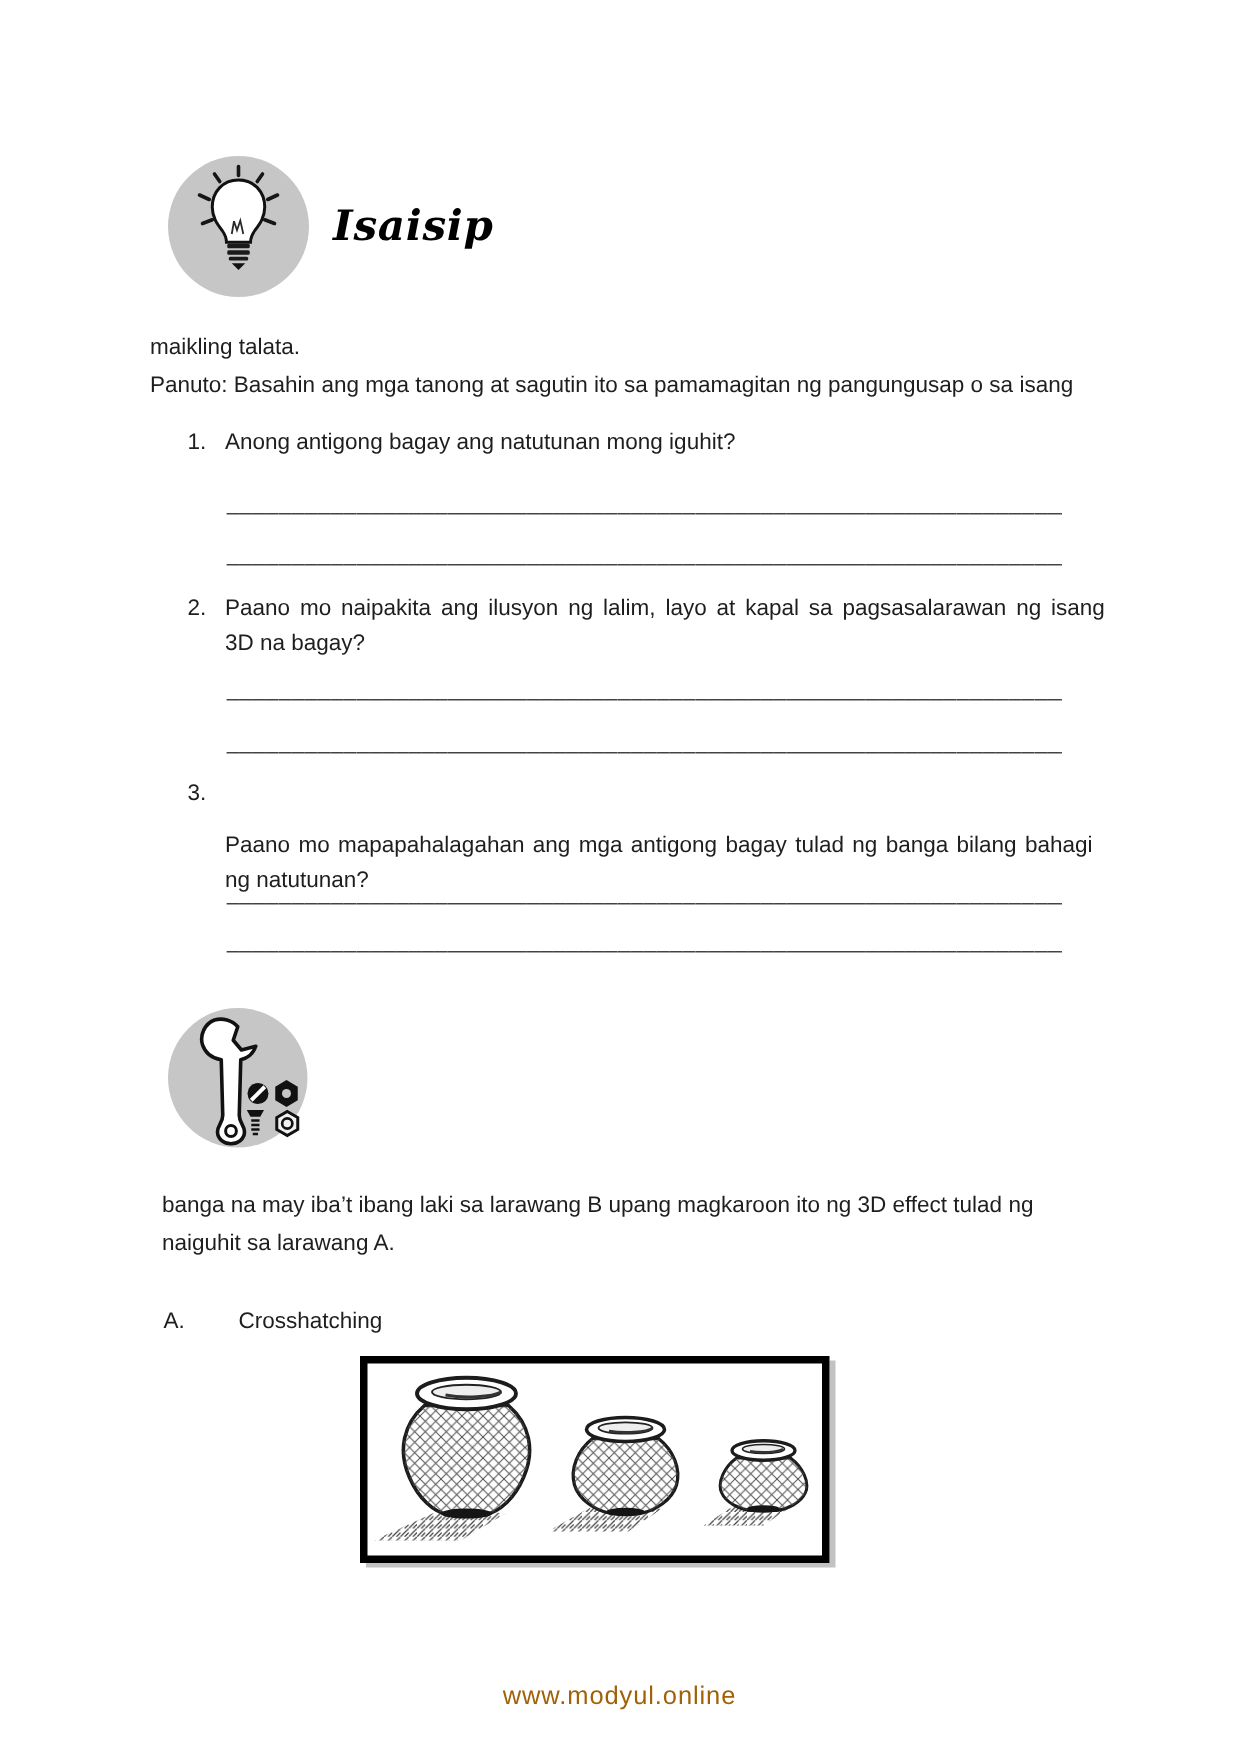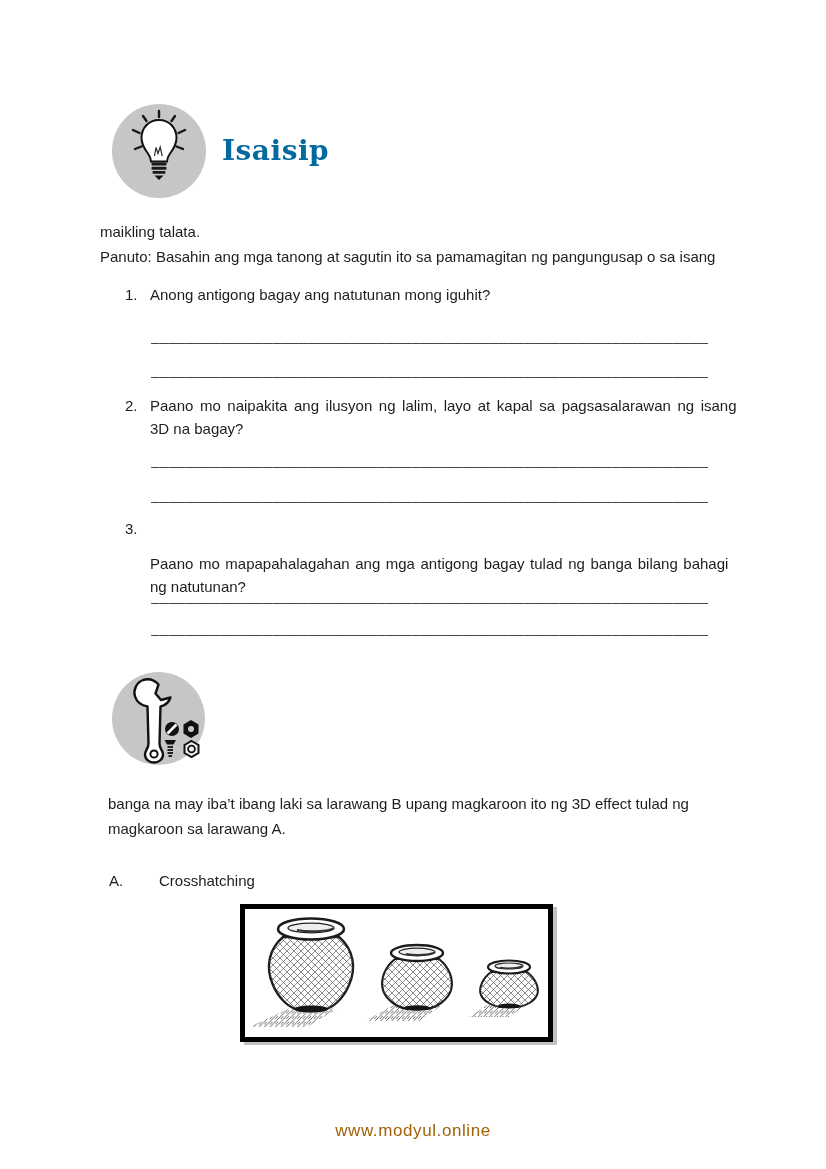--- a/index.html
+++ b/index.html
@@ -6,21 +6,21 @@
   .page{
     position:relative;width:826px;height:1169px;background:#ffffff;
     font-family:"Liberation Sans",sans-serif;color:#1e1e1e;overflow:hidden;
   }
   .icon-circle{
     position:absolute;border-radius:50%;background:#c6c6c6;
     display:flex;align-items:center;justify-content:center;
   }
   .section-title{
     position:absolute;font-family:"DejaVu Serif",serif;
-    font-weight:bold;font-size:28px;color:#0369a1;
+    font-style:italic;font-weight:bold;font-size:28px;color:#000000;
     letter-spacing:0.5px;white-space:pre;
   }
   .para{position:absolute;font-size:15px;}
   .para .ln{height:25px;line-height:25px;white-space:pre;}
   .q-num{position:absolute;left:125px;font-size:15px;line-height:23px;white-space:pre;}
   .q-text{position:absolute;left:150px;font-size:15px;}
   .q-text .ln{height:23px;line-height:23px;white-space:pre;}
   .sp1{word-spacing:2.4px;}   
   .sp2{word-spacing:1.4px;margin-top:35px;}   
   .answer-line{
@@ -118,21 +118,21 @@
         <path d="M56.5,84 L60,84"></path>
       </g>
 
       <path d="M79.5,69 L86.5,73 L86.5,81 L79.5,85 L72.5,81 L72.5,73 Z" fill="#f0f0f0" stroke="#111111" stroke-width="2"></path>
       <circle cx="79.5" cy="77" r="3.4" fill="none" stroke="#111111" stroke-width="1.8"></circle>
     </svg>
   </div>
 
   <div class="para" style="left:108px;top:791px;">
     <div class="ln">banga na may iba’t ibang laki sa larawang B upang magkaroon ito ng 3D effect tulad ng</div>
-    <div class="ln">magkaroon sa larawang A.</div>
+    <div class="ln">naiguhit sa larawang A.</div>
   </div>
 
   <div class="fig-label-letter" style="top:872px;">A.</div>
   <div class="fig-label-text" style="top:872px;">Crosshatching</div>
 
   <div class="figure-frame">
     <svg width="303" height="128" viewBox="0 0 303 128">
       <defs>
         <pattern id="xh" width="7" height="7" patternUnits="userSpaceOnUse">
           <path d="M0,7 L7,0 M0,0 L7,7" stroke="#4c4c4c" stroke-width="0.65"></path>

